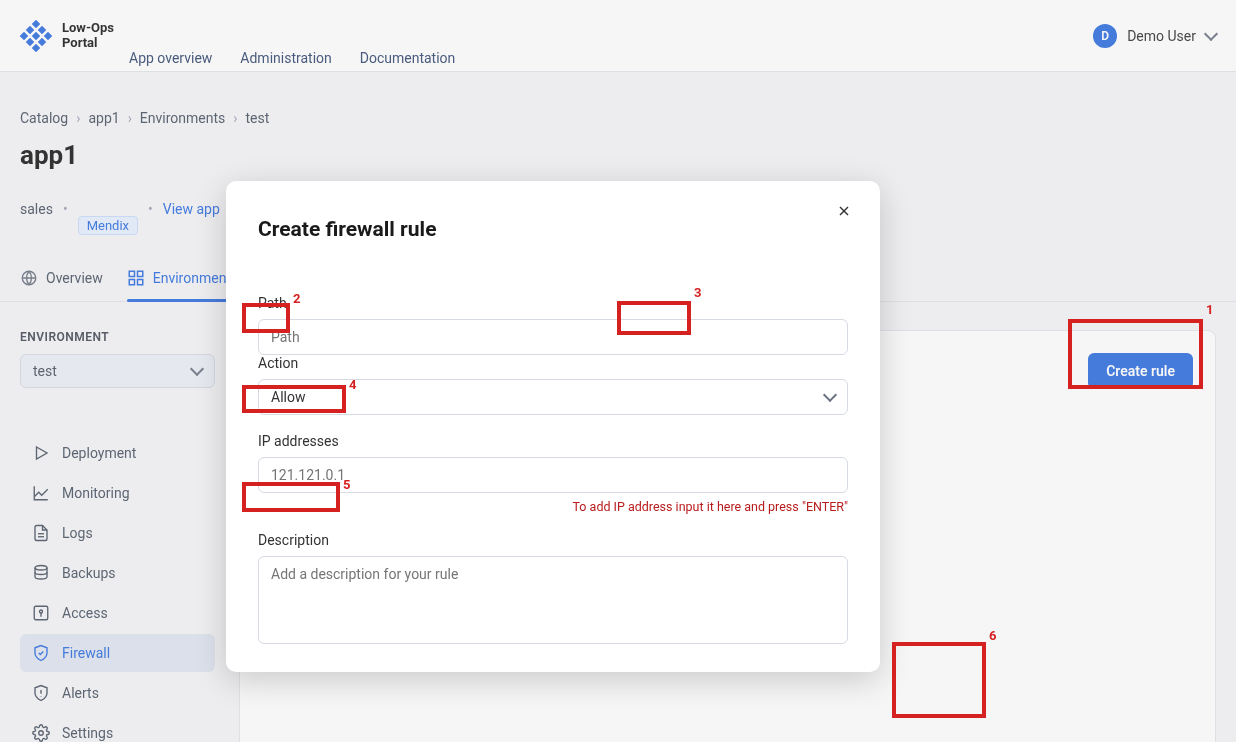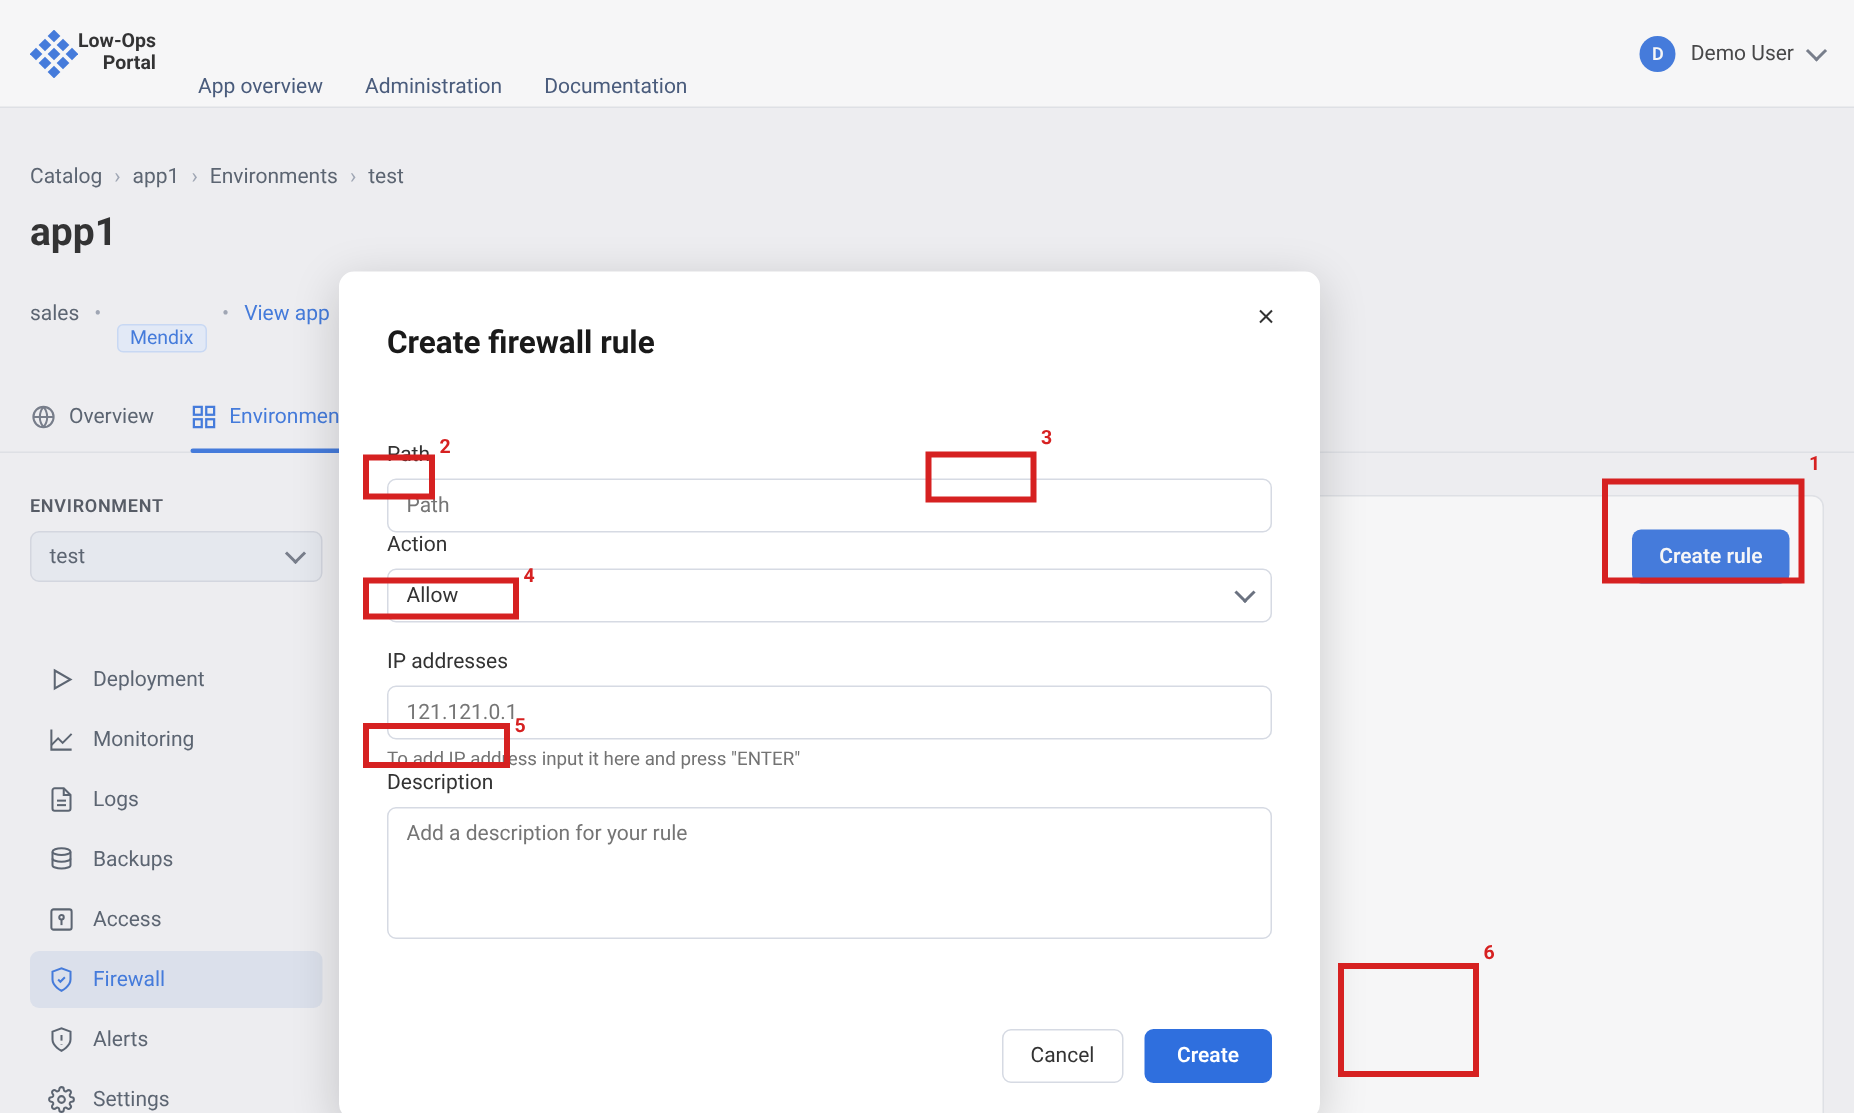--- a/index.html
+++ b/index.html
@@ -1,18 +1,18 @@
 <!DOCTYPE html>
 <html><head>
 <meta charset="utf-8">
 <style>
 * { box-sizing: border-box; margin: 0; padding: 0; font-family: -apple-system, BlinkMacSystemFont, "Segoe UI", Roboto, Helvetica, Arial, sans-serif; }
 body { width: 1236px; height: 742px; background: #f5f5f7; position: relative; overflow: hidden; color: #1a1a1a; }
 .header { height: 72px; background: #fff; border-bottom: 1px solid #e3e5ea; display: flex; align-items: center; padding: 0 20px; }
-.logo-wrap { display: flex; align-items: center; margin-right: 28px; text-align: right; }
+.logo-wrap { display: flex; align-items: center; gap: 10px; margin-right: 15px; }
 .logo-icon { width: 32px; height: 32px; }
 .logo-text { font-weight: 700; font-size: 13px; line-height: 1.15; }
 .nav-links { display: flex; gap: 28px; margin-top: 44px; }
 .nav-link { color: #354a6f; font-size: 14px; cursor: pointer; }
 .user-area { margin-left: auto; display: flex; align-items: center; gap: 10px; cursor: pointer; }
 .avatar { width: 24px; height: 24px; border-radius: 50%; background: #2f6fde; color: #fff; font-size: 12px; font-weight: 600; display: flex; align-items: center; justify-content: center; }
 .user-name { font-size: 14px; color: #333; }
 .chev { width: 10px; height: 10px; border: solid #6b7280; border-width: 0 2px 2px 0; transform: rotate(45deg); margin-top: -4px; }
 
 .page { padding: 38px 20px 0 20px; }
@@ -44,21 +44,21 @@
 
 .overlay { position: absolute; inset: 0; background: rgba(195,197,204,0.15); }
 .modal { position: absolute; left: 226px; top: 181px; width: 654px; background: #fff; border-radius: 10px; box-shadow: 0 8px 32px rgba(0,0,0,.18); padding: 36px 32px 24px 32px; }
 .modal-title { font-size: 21px; font-weight: 700; }
 .modal-close { position: absolute; top: 20px; right: 24px; width: 24px; height: 24px; cursor: pointer; display: flex; align-items: center; justify-content: center; }
 .form-grid { display: grid; grid-template-columns: 1fr; column-gap: 34px; margin-top: 54px; }
 .fld-label { font-size: 14px; color: #333; margin-bottom: 8px; display: block; }
 .text-input, .select-box, .textarea { width: 100%; border: 1px solid #d6dae3; border-radius: 6px; padding: 9px 12px; font-size: 14px; color: #333; outline: none; background: #fff; }
 .select-box { display: flex; align-items: center; justify-content: space-between; cursor: pointer; }
 .full { grid-column: 1 / -1; }
-.help { font-size: 12.5px; color: #737373; margin-top: 6px; }
+.help { font-size: 12.5px; color: #b91c1c; margin-top: 6px; text-align: right; }
 .textarea { min-height: 88px; resize: none; }
 .modal-footer { display: flex; justify-content: flex-end; gap: 14px; margin-top: 56px; }
 .btn-secondary { background: #fff; border: 1px solid #d6dae3; border-radius: 6px; padding: 9px 18px; font-size: 14px; color: #333; cursor: pointer; }
 .btn-primary { background: #2f6fde; color: #fff; border: none; border-radius: 6px; padding: 9px 22px; font-size: 14px; font-weight: 600; cursor: pointer; }
 
 
 .annot { position: absolute; border: 4px solid #d62121; pointer-events: none; }
 .annot-num { position: absolute; color: #d62121; font-size: 13px; font-weight: 700; }
 
 .ico svg, .icon-inline svg { width: 100%; height: 100%; display: block; }
@@ -265,30 +265,26 @@
       <div class="select-box">
         <span>Allow</span>
         <span class="chev"></span>
       </div>
     </div>
     <div class="full" style="margin-top:18px">
       <label class="fld-label">IP addresses</label>
       <input class="text-input" placeholder="121.121.0.1" style="">
       <div class="help">To add IP address input it here and press "ENTER"</div>
     </div>
-    <div class="full" style="">
+    <div class="full" style="margin-top:18px">
       <label class="fld-label">Description</label>
       <textarea class="textarea" placeholder="Add a description for your rule" style=""></textarea>
     </div>
   </div>
 
-  <div class="modal-footer">
-    <button class="btn-secondary">Cancel</button>
-    <button class="btn-primary">Create</button>
-  </div>
 </div>
 
 <div class="annot" style="left:1068px; top:319px; width:135px; height:70px;"></div>
 <div class="annot-num" style="left:1206px; top:302px;">1</div>
 
 <div class="annot" style="left:242px; top:303px; width:48px; height:30px;"></div>
 <div class="annot-num" style="left:293px; top:291px;">2</div>
 
 <div class="annot" style="left:617px; top:301px; width:74px; height:34px;"></div>
 <div class="annot-num" style="left:694px; top:285px;">3</div>

